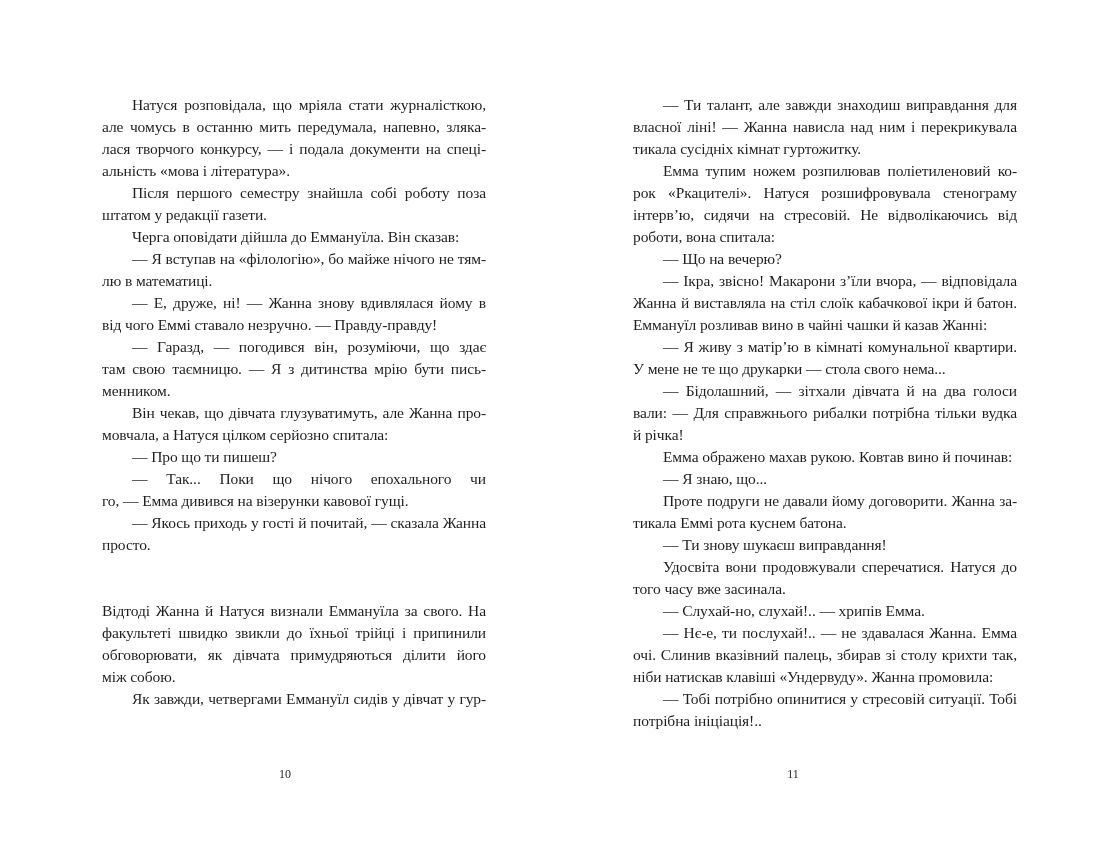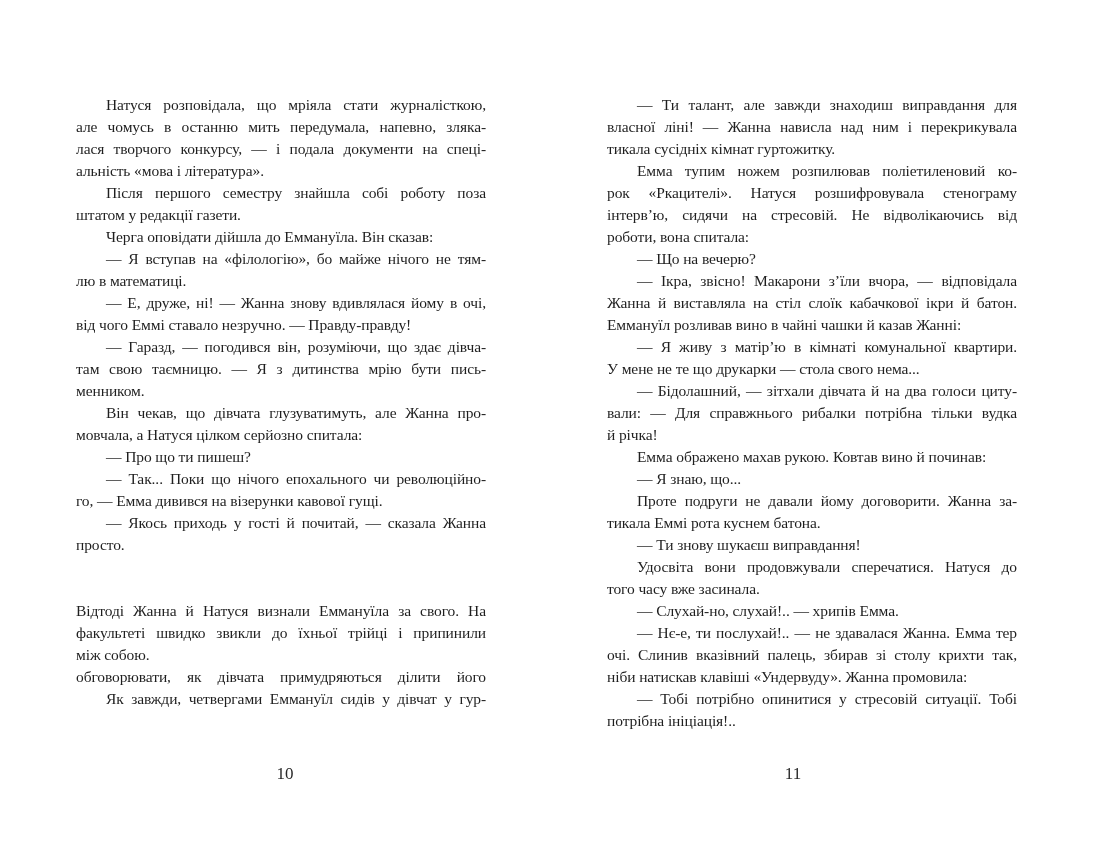--- a/index.html
+++ b/index.html
@@ -23,34 +23,35 @@
     line-height: 22px;
     letter-spacing: -0.1px;
   }
   .page-column.left  { left: 76px;  }
   .page-column.right { left: 607px; }
   .section.gap { margin-top: 44px; }
   .line {
     height: 22px;
     white-space: nowrap;
     text-align: left;
+    margin-left: 26px;
   }
   .line.just {
     white-space: normal;
     text-align: justify;
     text-align-last: justify;
     overflow: hidden;
   }
   .line.indent { padding-left: 30px; }
   .folio {
     position: absolute;
     top: 766px;
     width: 410px;
     text-align: center;
-    font-size: 17px;
+    font-size: 12px;
     line-height: 16px;
     color: #2a2a2a;
   }
   .folio.left  { left: 80px;  }
   .folio.right { left: 588px; }
 </style>
 </head>
 <body>
 
 <div class="page-column left">
@@ -73,22 +74,22 @@
       <div class="line">мовчала, а Натуся цілком серйозно спитала:</div>
       <div class="line indent">— Про що ти пишеш?</div>
       <div class="line indent just">— Так... Поки що нічого епохального чи революційно-</div>
       <div class="line">го, — Емма дивився на візерунки кавової гущі.</div>
       <div class="line indent just">— Якось приходь у гості й почитай, — сказала Жанна</div>
       <div class="line">просто.</div>
     </div>
     <div class="section gap">
       <div class="line just">Відтоді Жанна й Натуся визнали Еммануїла за свого. На</div>
       <div class="line just">факультеті швидко звикли до їхньої трійці і припинили</div>
+      <div class="line just">обговорювати, як дівчата примудряються ділити його</div>
       <div class="line">між собою.</div>
-      <div class="line just">обговорювати, як дівчата примудряються ділити його</div>
       <div class="line indent just">Як завжди, четвергами Еммануїл сидів у дівчат у гур-</div>
     </div>
   </div>
 
 <div class="page-column right">
     <div class="section">
       <div class="line indent just">— Ти талант, але завжди знаходиш виправдання для</div>
       <div class="line just">власної ліні! — Жанна нависла над ним і перекрикувала</div>
       <div class="line">тикала сусідніх кімнат гуртожитку.</div>
       <div class="line indent just">Емма тупим ножем розпилював поліетиленовий ко-</div>

